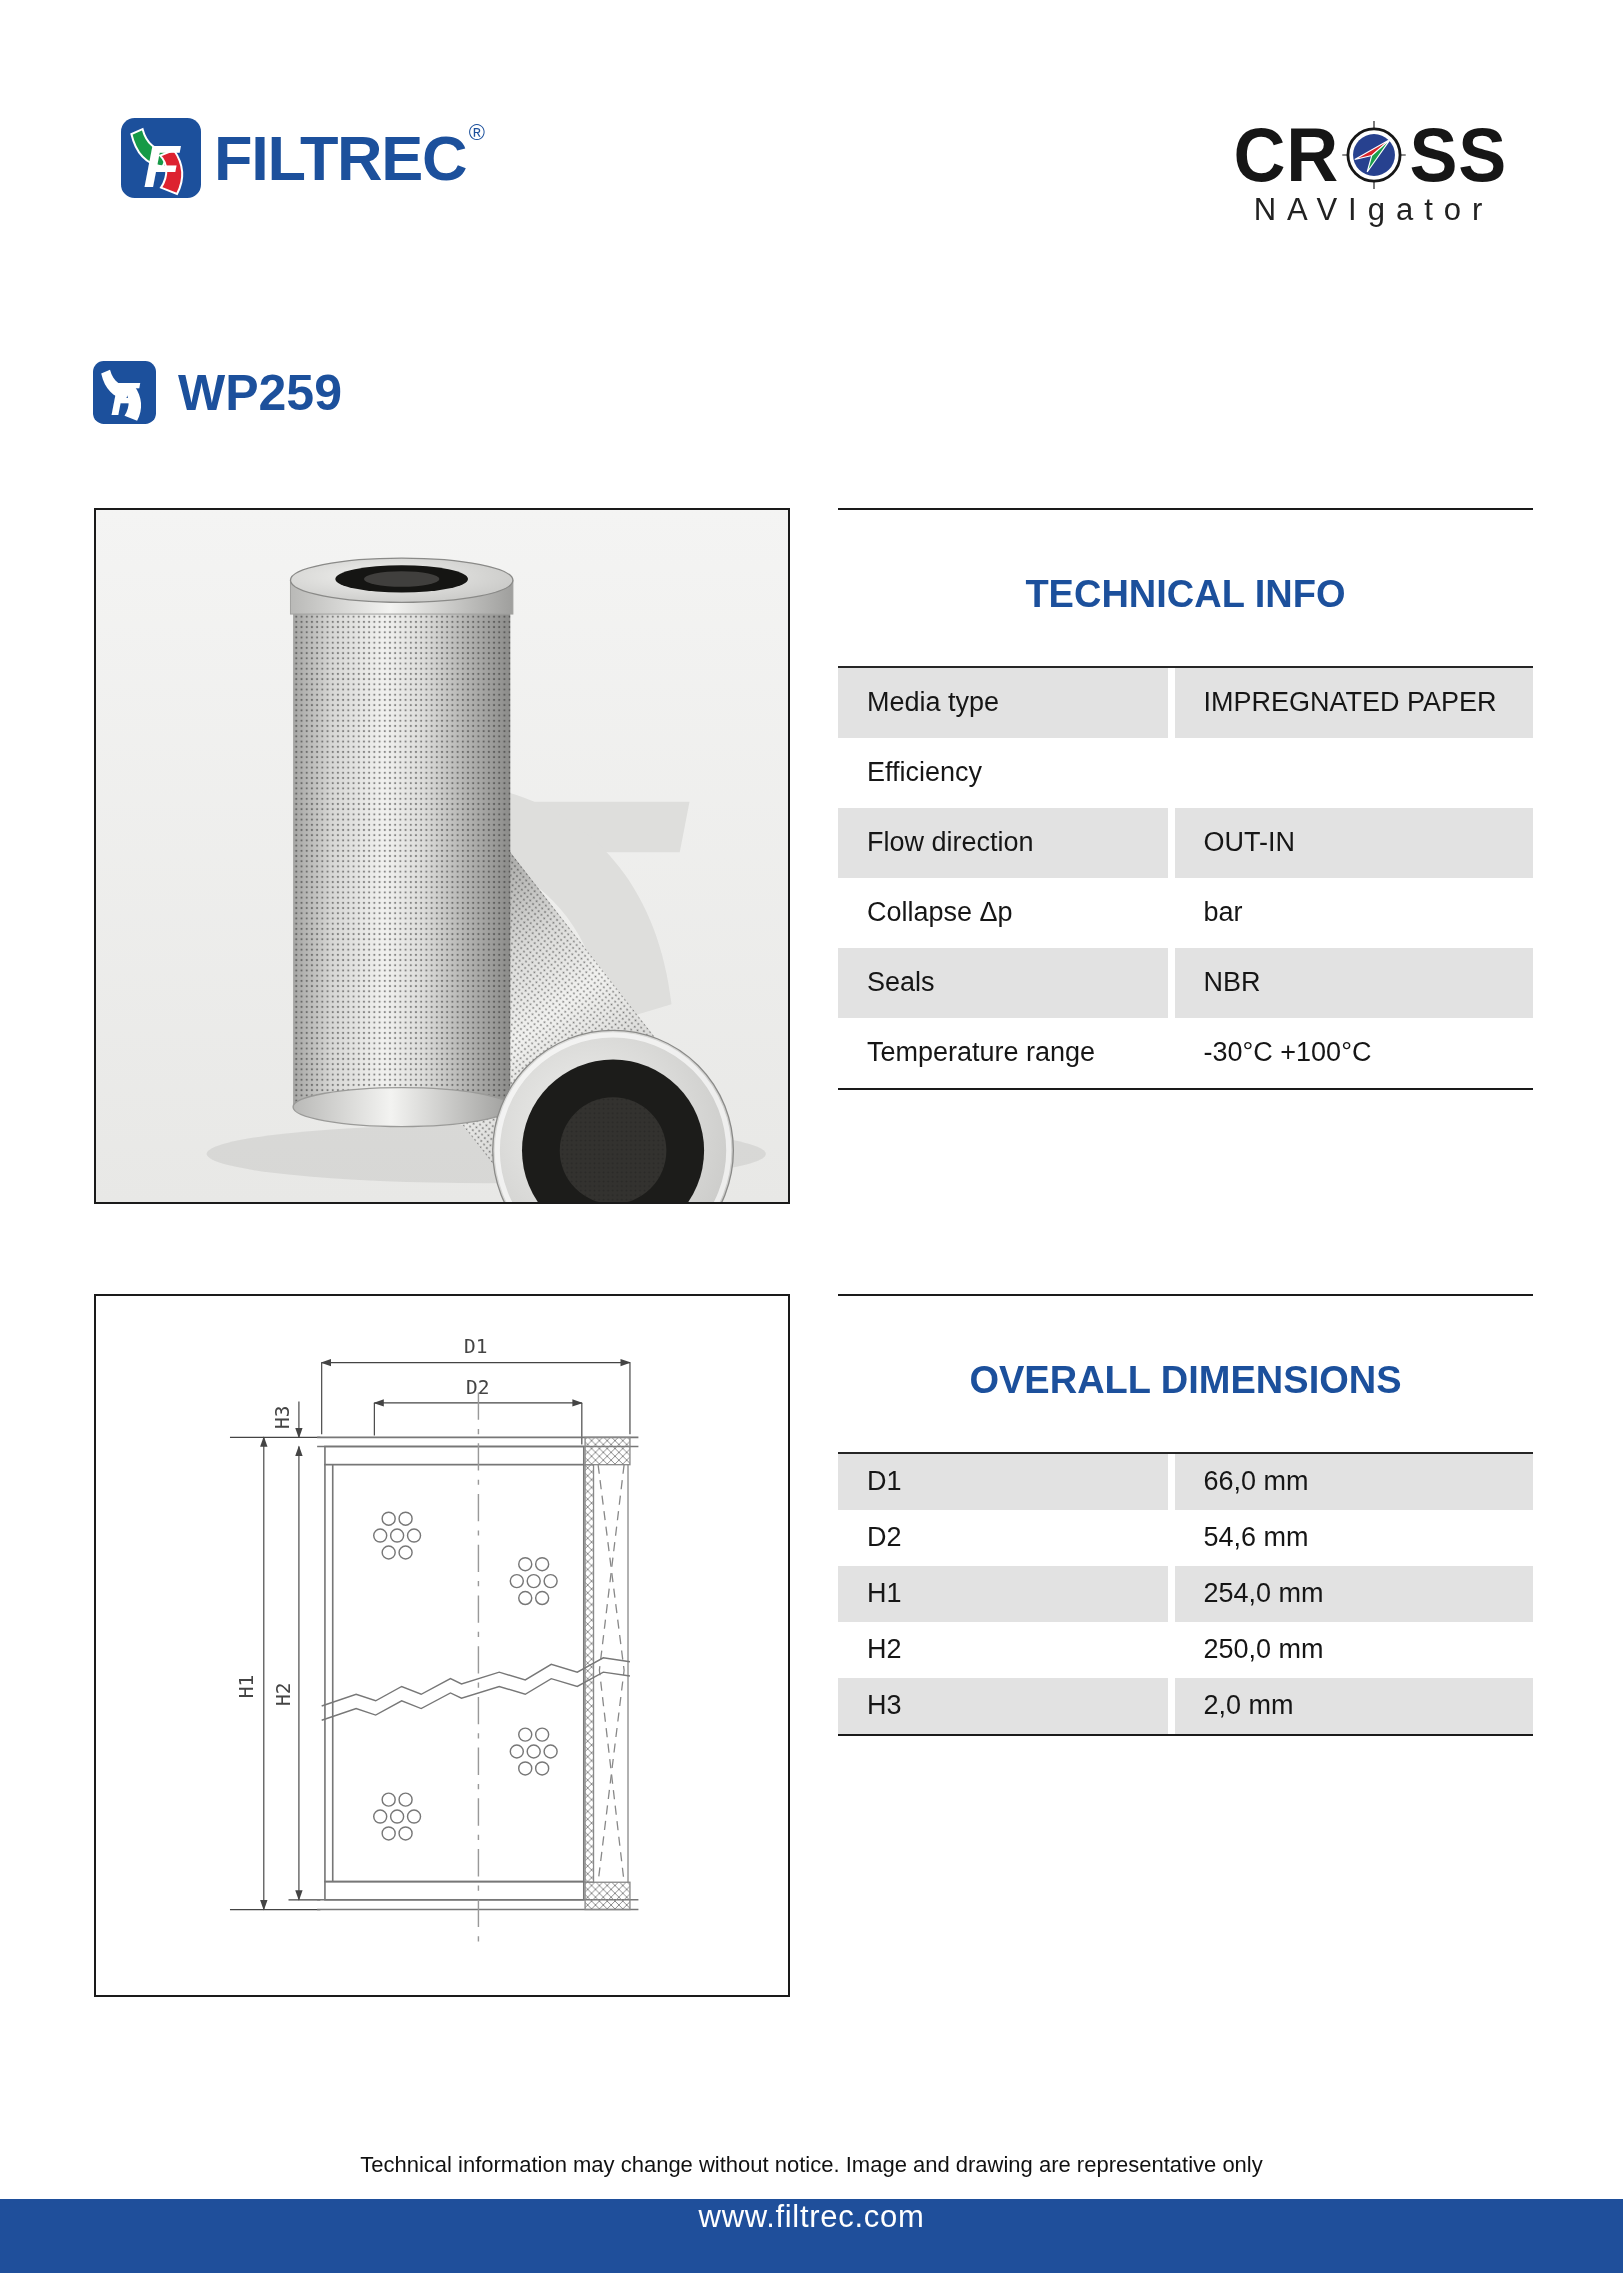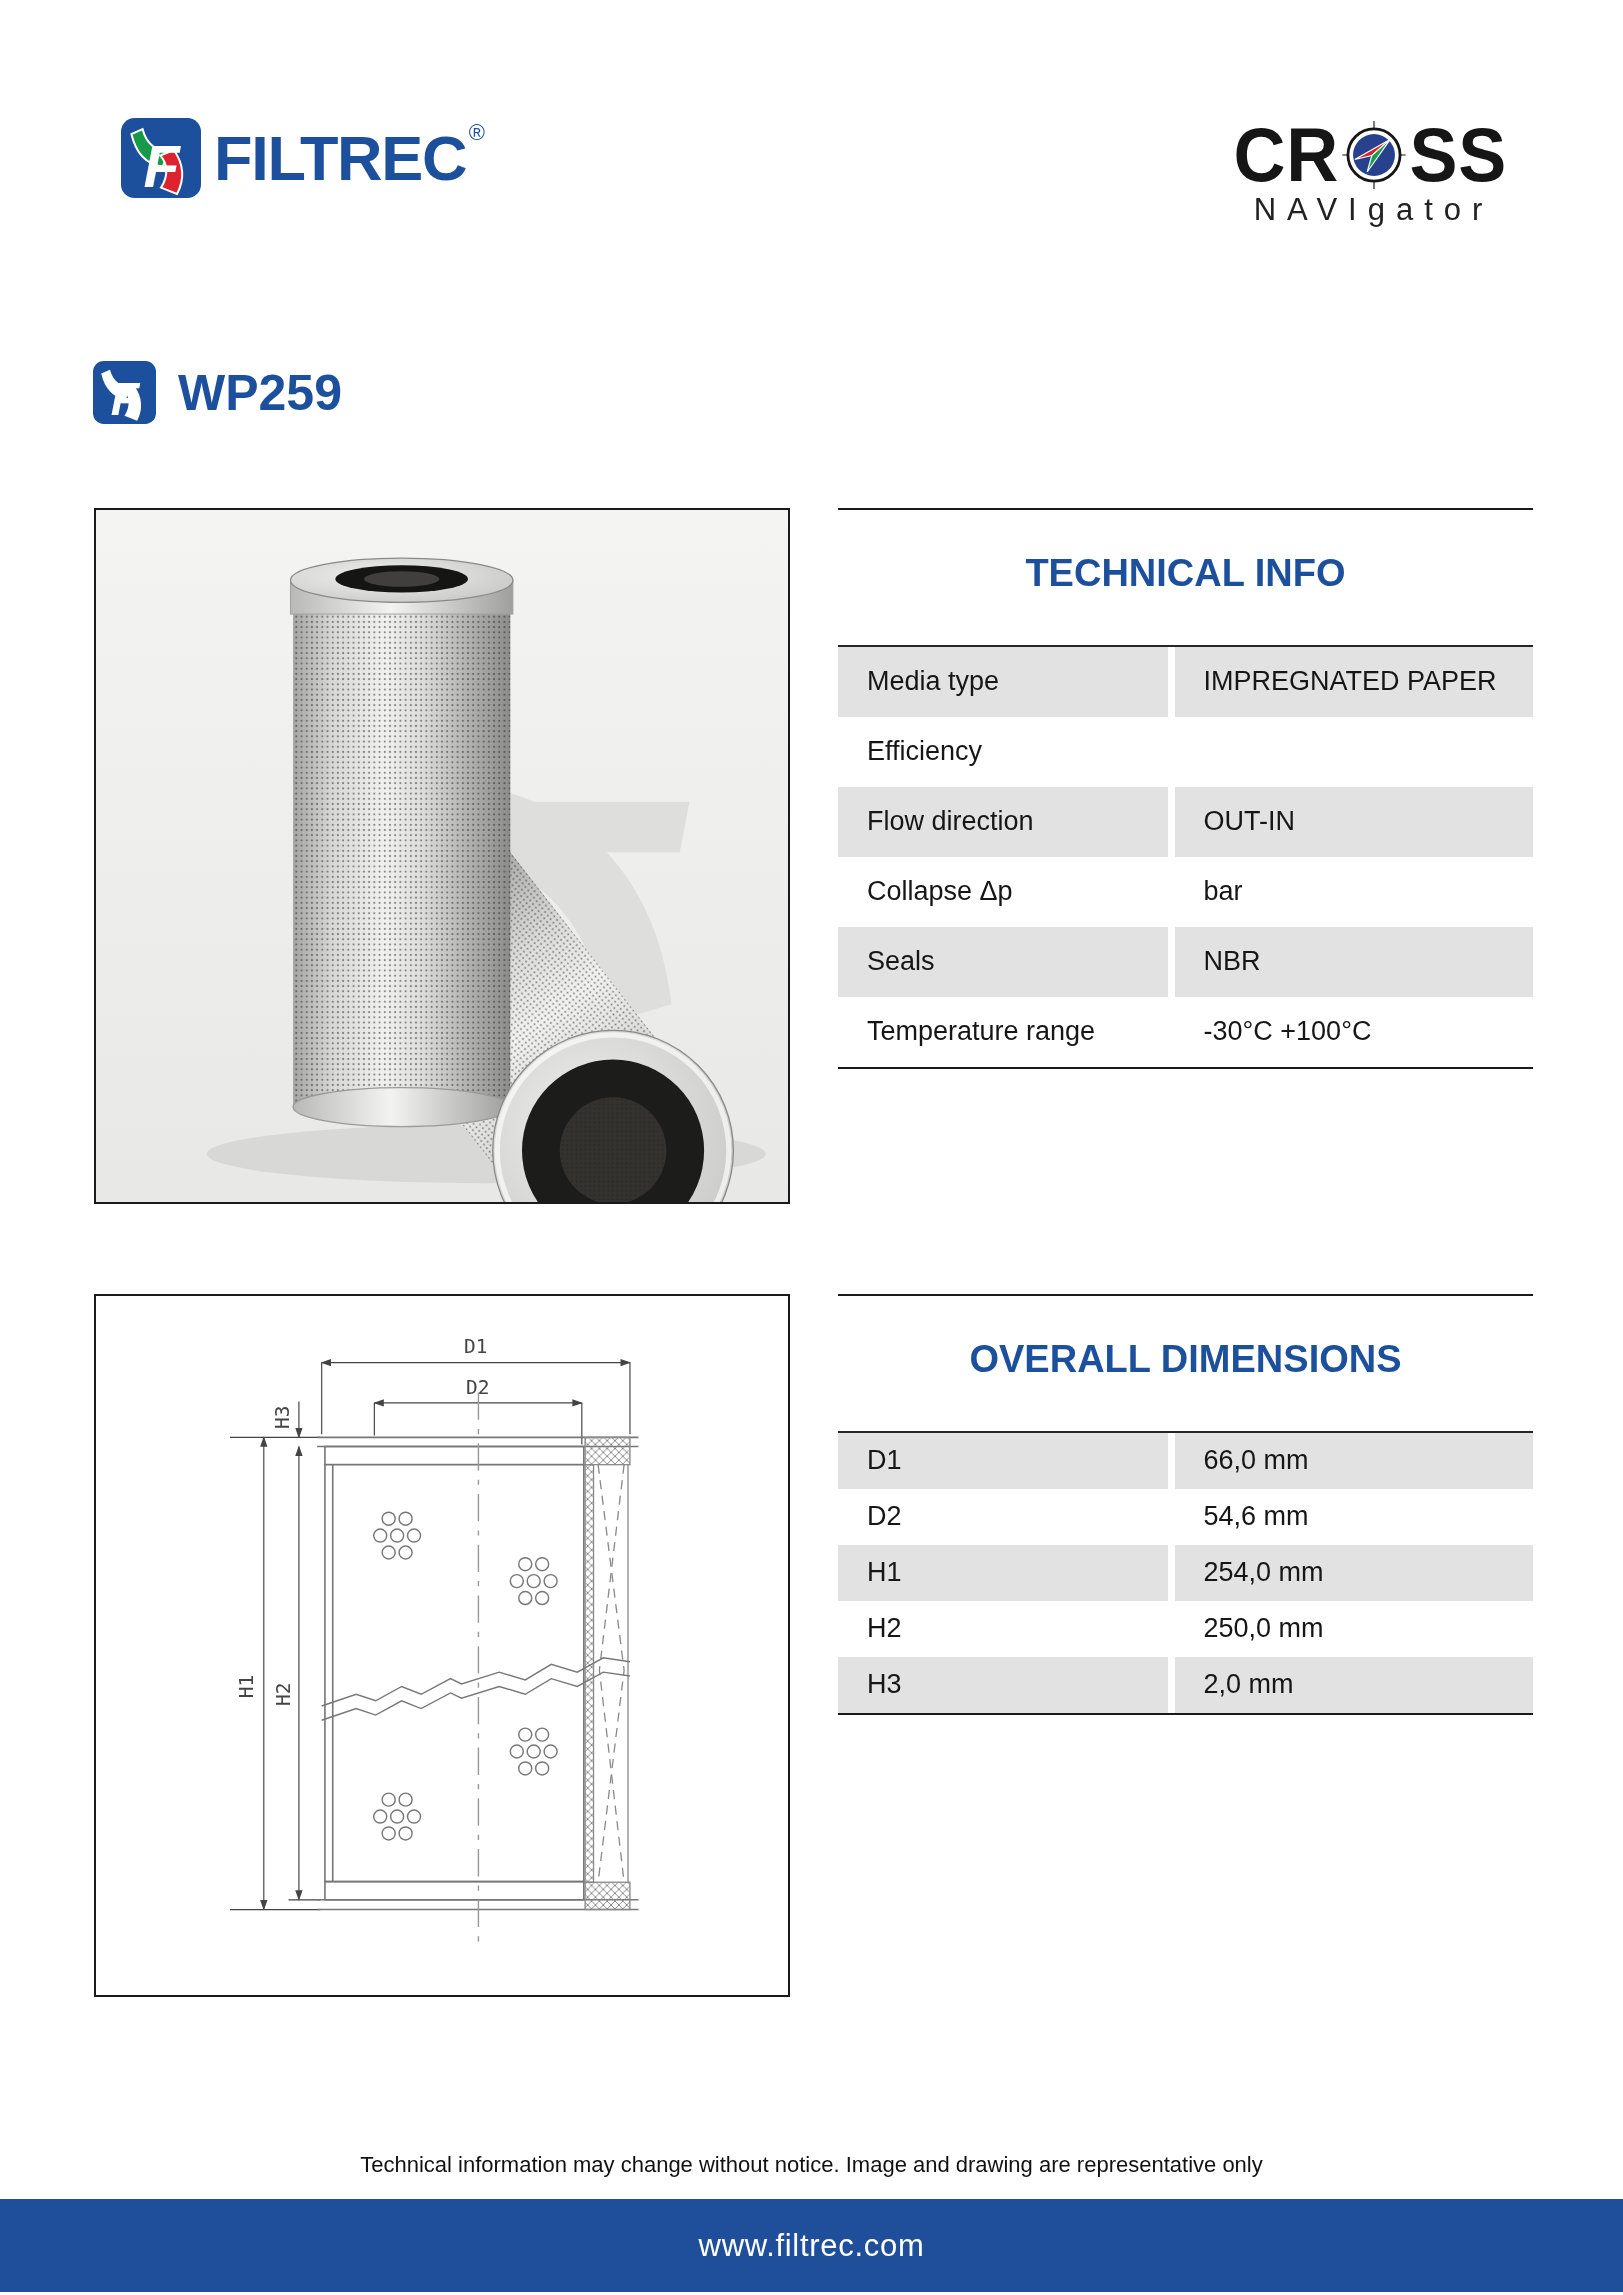--- a/index.html
+++ b/index.html
@@ -29,37 +29,37 @@
   .photo-box svg{display:block;width:100%;height:100%;}
   .draw-box{position:absolute;left:94px;top:1294px;width:696px;height:703px;
             border:2px solid #1a1a1a;box-sizing:border-box;background:#fff;}
   .draw-box svg{display:block;width:100%;height:100%;}
 
   
   .rcol{position:absolute;left:838px;width:695px;}
   .sec-ti{top:508px;}
   .sec-od{top:1294px;}
   .rcol .rule{border-top:2.6px solid #1a1a1a;width:100%;}
-  .sec-title{margin-top:41px;text-align:center;font-size:38px;font-weight:700;color:#1c509c;line-height:1.2;}
+  .sec-title{margin-top:62px;text-align:center;font-size:38px;font-weight:700;color:#1c509c;line-height:1.2;}
   .spec-table{margin-top:48px;border-top:2.6px solid #262626;border-bottom:2.6px solid #1a1a1a;}
   .spec-row{display:flex;column-gap:6.5px;height:70px;}
   .sec-od .spec-row{height:56px;}
   .spec-row .cell{display:flex;align-items:center;box-sizing:border-box;padding-left:29px;
                   font-size:27px;color:#161616;}
   .spec-row .lab{width:330px;flex:none;}
   .spec-row .val{flex:1;}
   .row-gray .cell{background:#e2e2e2;}
   .row-white .cell{background:#ffffff;}
   .spec-row sub{font-size:17px;position:relative;top:6.5px;line-height:0;}
 
   
   .disclaimer{position:absolute;left:0;top:2152px;width:100%;text-align:center;
               font-size:22px;color:#111;}
-  .bluebar{position:absolute;left:0;top:2199px;width:100%;height:93px;background:#1f4f9b;
-           display:flex;align-items:center;justify-content:center;}
+  .bluebar{position:absolute;left:0;top:2199px;width:100%;height:74px;background:#1f4f9b;
+           display:flex;justify-content:center;}
   .bluebar .site{font-size:31px;color:#ffffff;letter-spacing:0.7px;}
 </style>
 </head>
 <body>
 
 <div id="page">
 
   <div class="filtrec-logo">
     <svg class="mark" viewBox="0 0 100 100">
       <rect x="0" y="0" width="100" height="100" rx="17" fill="#1c509c"></rect>

